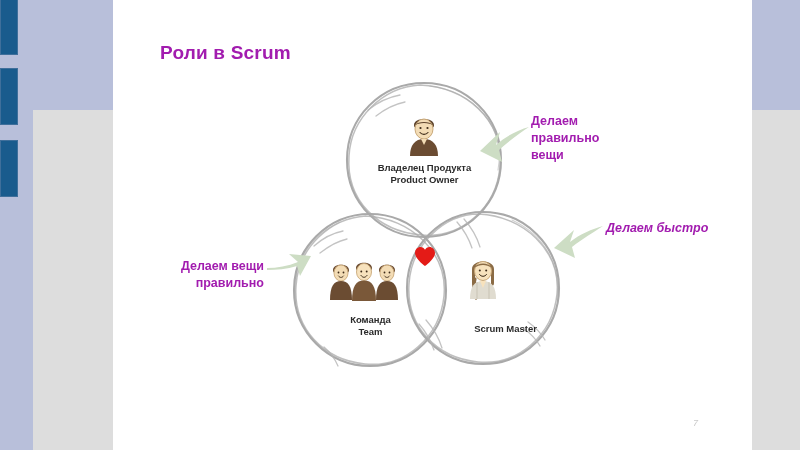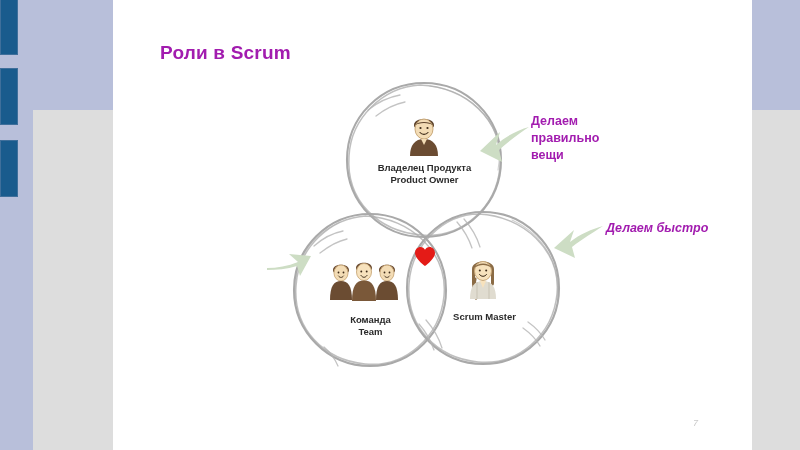--- a/index.html
+++ b/index.html
@@ -81,21 +81,21 @@
     color: #2b2b2b;
     font-weight: bold;
     line-height: 1.25;
     white-space: nowrap;
   }
   .role .l1 { font-size: 9.5px; display: block; }
   .role .l2 { font-size: 9.5px; display: block; }
 
   .role-po  { left: 352px; top: 162px; width: 145px; }
   .role-team{ left: 313px; top: 314px; width: 115px; }
-  .role-sm  { left: 432px; top: 311px; width: 105px; }
+  .role-sm  { left: 432px; top: 323px; width: 105px; text-align: right; }
 
   .figure {
     position: absolute;
   }
   .fig-po   { left: 404px; top: 112px; }
   .fig-team { left: 328px; top: 258px; }
   .fig-sm   { left: 463px; top: 253px; }
 
   .heart {
     position: absolute;
@@ -288,16 +288,20 @@
   </div>
   <div class="annot annot-fast">
     <span>Делаем быстро</span>
   </div>
 
   <div class="arrow arrow-team">
     <svg width="46" height="34" viewBox="0 0 46 34" xmlns="http://www.w3.org/2000/svg">
       <path d="M1 20 C 11 20 22 18 32 14 L 23 6 L 45 8 L 34 28 L 31 18 C 21 21 10 22 1 22 Z" fill="#cdddc4"></path>
     </svg>
   </div>
+  <div class="annot annot-things-right">
+    <span>Делаем вещи</span>
+    <span>правильно</span>
+  </div>
 
   <div class="page-number">7</div>
 
 </div>
 
 </body></html>

